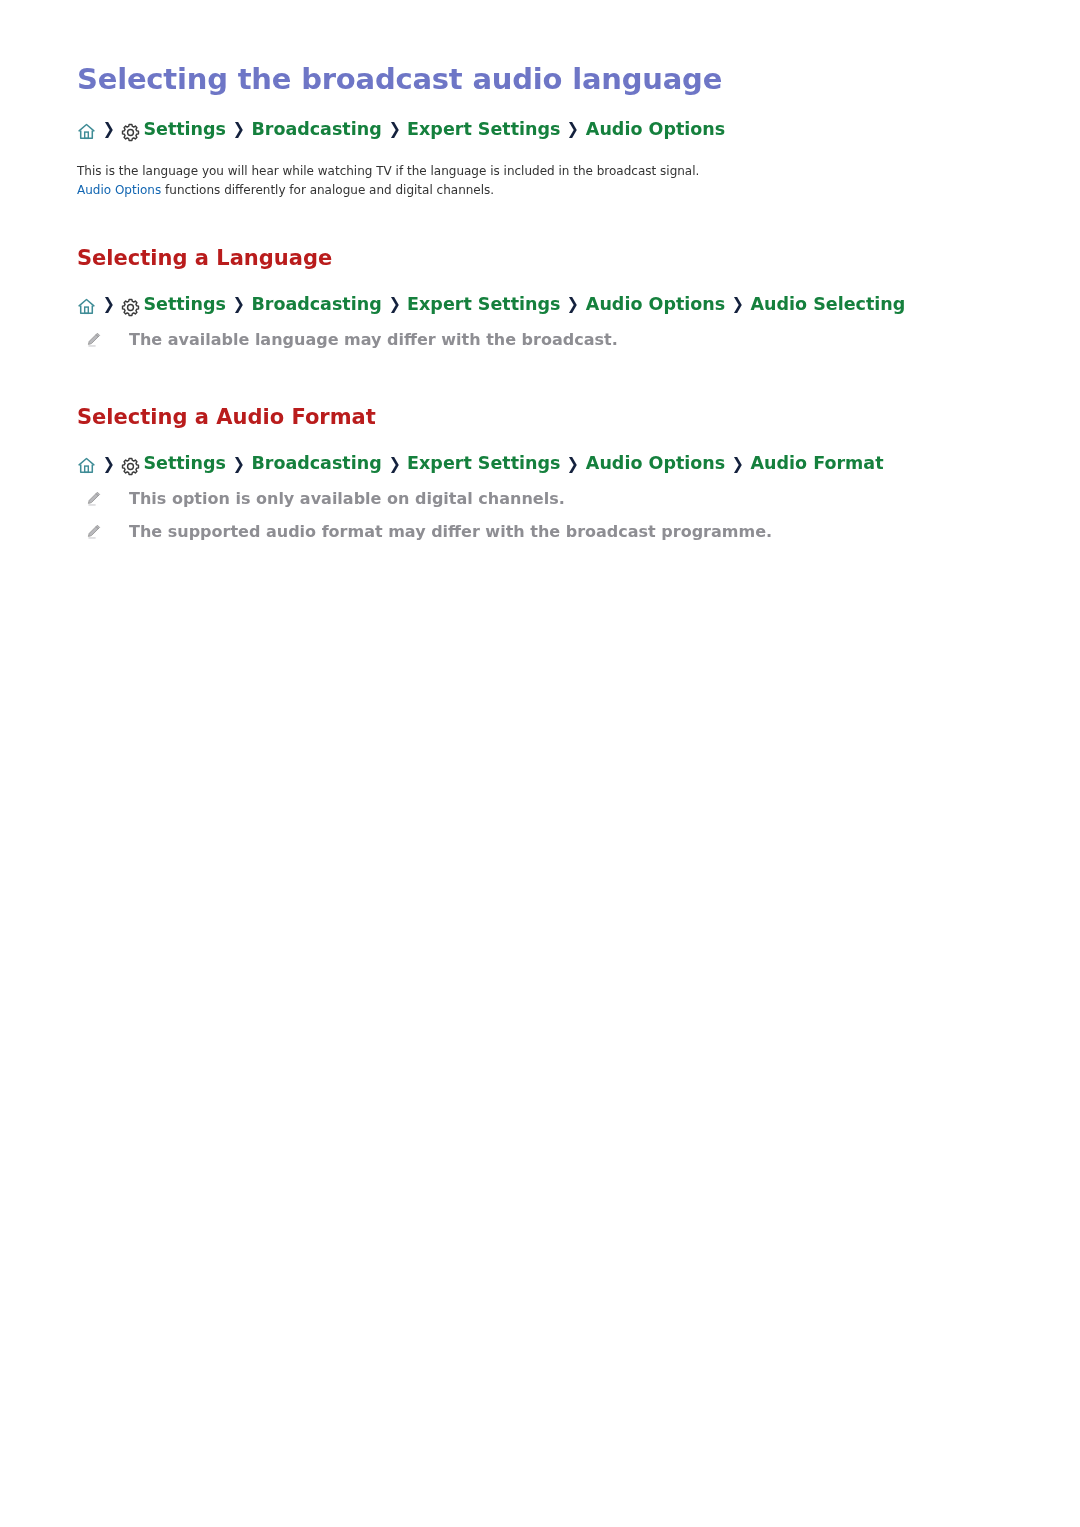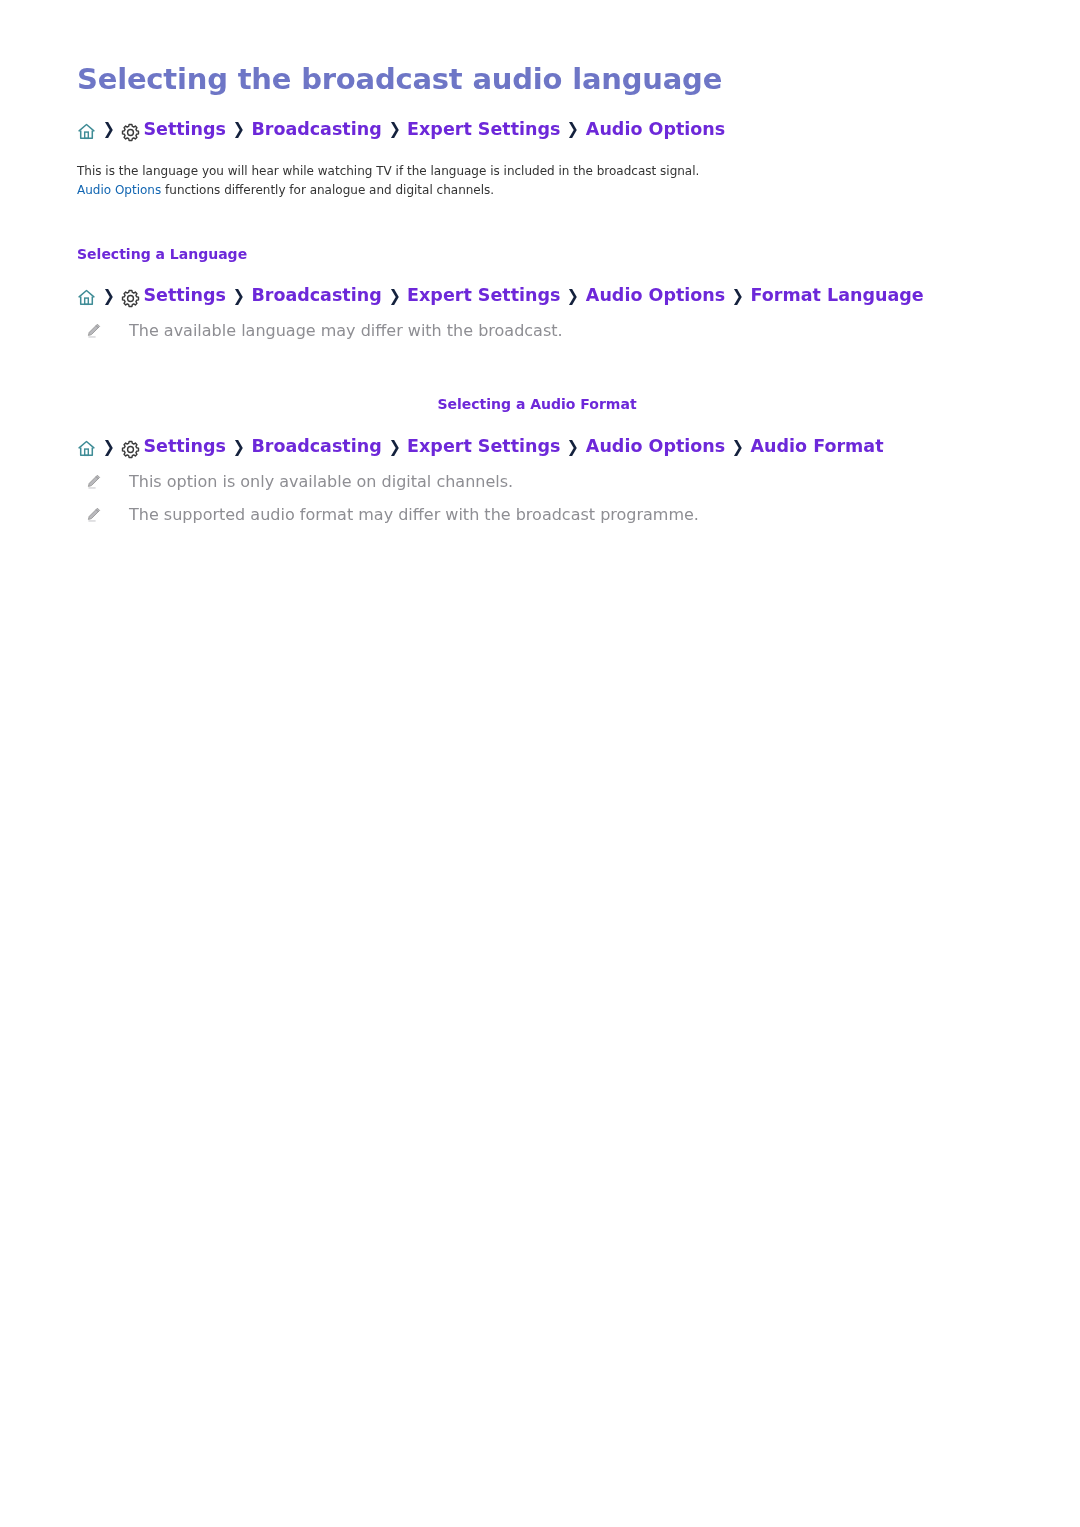--- a/index.html
+++ b/index.html
@@ -42,21 +42,21 @@
   
   .breadcrumb {
     display: flex;
     align-items: center;
     flex-wrap: wrap;
     font-size: 17.5px;
     line-height: 1;
     margin-top: 23px;
   }
   .breadcrumb .crumb {
-    color: #6d28d9;
+    color: #15803d;
     font-weight: 600;
     white-space: nowrap;
   }
   .breadcrumb .sep {
     color: #14213d;
     font-weight: 800;
     font-size: 16px;
     margin: 0 6px;
     display: inline-block;
     transform: scaleX(0.9);
@@ -87,38 +87,38 @@
     margin-top: 23px;
     max-width: 920px;
   }
   .para .inline-link {
     color: #1266b2;
     font-weight: 400;
   }
 
   
   .section-heading {
-    font-size: 14px;
+    font-size: 21px;
     font-weight: 700;
-    color: #6d28d9;
+    color: #b91c1c;
     margin-top: 45px;
     line-height: 1.2;
   }
   .section-heading.second {
     margin-top: 53px;
-    text-align: center;
   }
 
   .section-breadcrumb {
     margin-top: 24px;
   }
 
   
   .notes {
     margin-top: 14px;
+    font-weight: bold;
   }
   .note {
     display: flex;
     align-items: flex-start;
     margin-top: 9px;
   }
   .note:first-child {
     margin-top: 0;
   }
   .icon-pencil {
@@ -191,21 +191,21 @@
         </svg>
       </span>
       <span class="crumb">Settings</span>
       <span class="sep">❯</span>
       <span class="crumb">Broadcasting</span>
       <span class="sep">❯</span>
       <span class="crumb">Expert Settings</span>
       <span class="sep">❯</span>
       <span class="crumb">Audio Options</span>
       <span class="sep">❯</span>
-      <span class="crumb">Format Language</span>
+      <span class="crumb">Audio Selecting</span>
     </div>
 
     <div class="notes">
       <div class="note">
         <span class="icon-pencil">
           <svg viewBox="0 0 20 20" width="17" height="17" aria-hidden="true">
             <path d="M14.6 2.6 L17.2 5.2 L7.6 14.8 L4.0 15.8 L5.0 12.2 Z" fill="#b9b9bd" stroke="#9a9a9a" stroke-width="1.1" stroke-linejoin="round"></path>
             <path d="M13.0 4.2 L15.6 6.8" stroke="#8d8d92" stroke-width="1.1"></path>
             <path d="M4.0 17.6 L12.5 17.6" stroke="#c9c9cd" stroke-width="1.3"></path>
           </svg>

